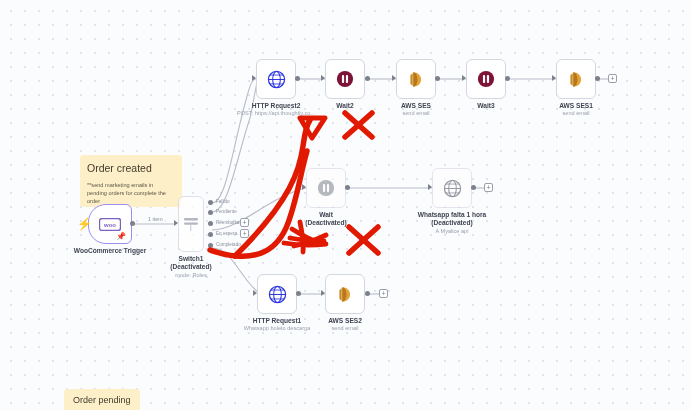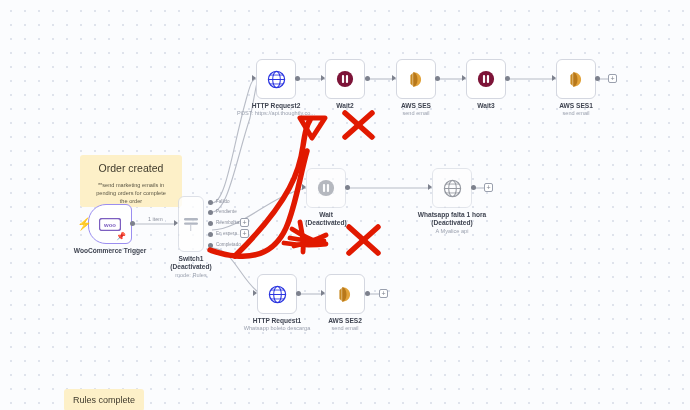--- a/index.html
+++ b/index.html
@@ -137,22 +137,21 @@
     background: #fbfcfe;
     padding: 0 2px;
     white-space: nowrap;
   }
 
   
   .sticky {
     position: absolute;
     background: #fdf0c8;
     border-radius: 3px;
-    padding: 7px 15px;
-    text-align: center;
+    padding: 7px 7px;
   }
   .sticky-title {
     font-size: 10.5px;
     color: #3f3a2c;
     font-weight: 400;
     line-height: 13px;
   }
   .sticky-body {
     margin-top: 6px;
     font-size: 5.6px;
@@ -204,21 +203,21 @@
       <path d="M367 294 L379 294"></path>
     </g>
   </svg>
 
   <div class="sticky" style="left:80px; top:155px; width:102px; height:52px;">
     <div class="sticky-title">Order created</div>
     <div class="sticky-body">**send marketing emails in pending orders for complete the order</div>
   </div>
 
   <div class="sticky-sm" style="left:64px; top:389px;">
-    <span>Rules complete</span>
+    <span>Order pending</span>
   </div>
 
   <div class="trigger" style="left:88px; top:204px;">
     <span class="bolt">⚡</span>
     <svg class="ic" width="22" height="13" viewBox="0 0 22 13">
       <rect x="0.5" y="0.5" width="21" height="12" rx="2.5" fill="#fff" stroke="#7d5fc0" stroke-width="1.4"></rect>
       <text x="11" y="9" font-size="6" fill="#7d5fc0" text-anchor="middle" font-family="Liberation Sans, sans-serif" font-weight="bold">woo</text>
     </svg>
     <span class="pin">📌</span>
   </div>

